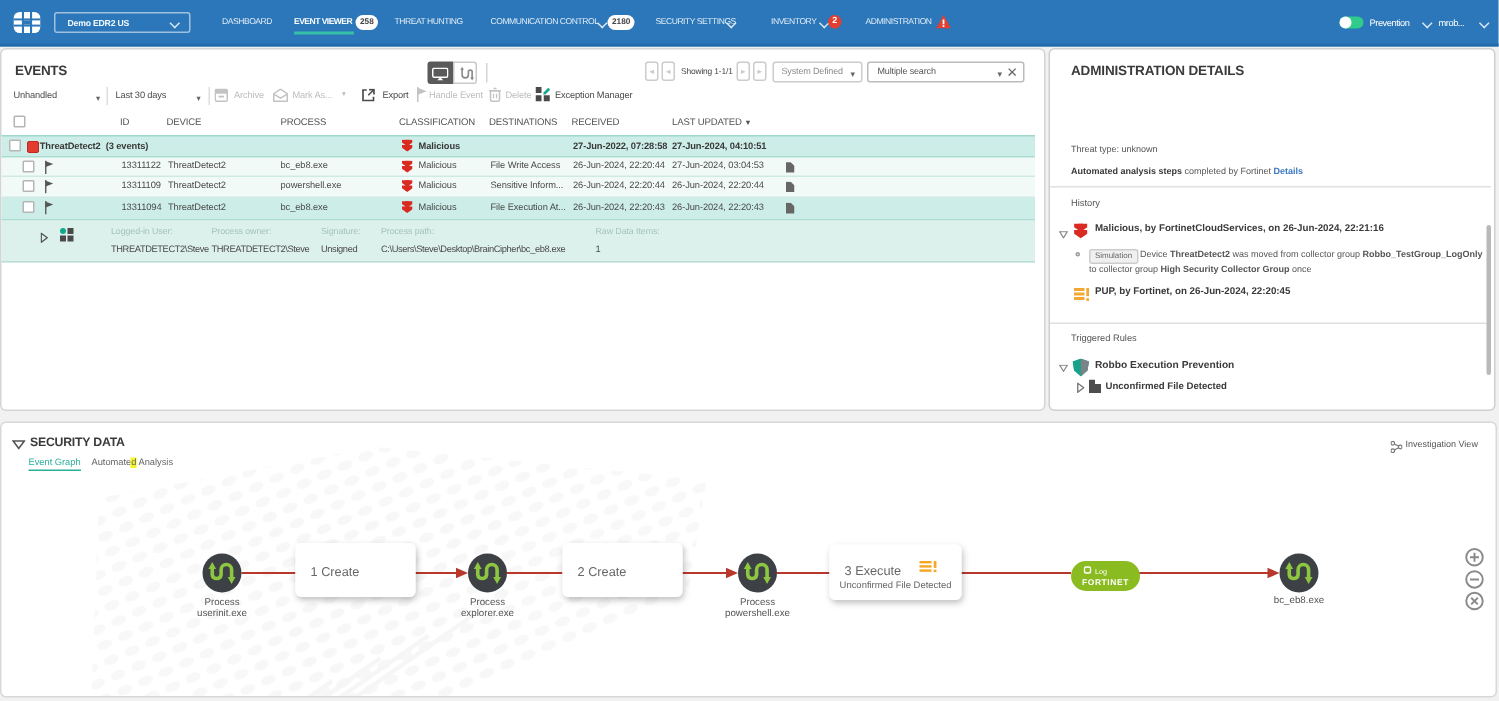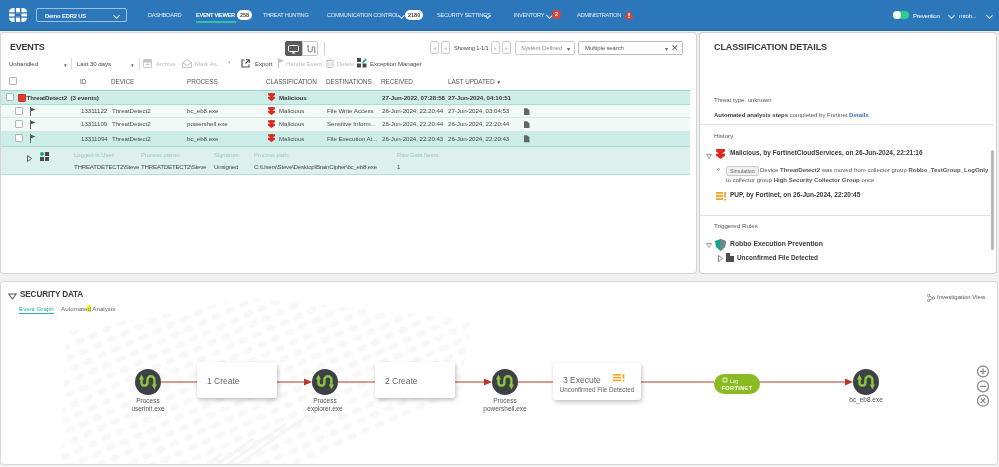--- a/index.html
+++ b/index.html
@@ -266,21 +266,21 @@
     <span class="cell" style="left:213px; top:5px; color:#a3c3bb; font-size:5.9px;">Signature:</span>
     <span class="cell" style="left:213px; top:15.5px; font-size:6.2px; letter-spacing:-0.25px;">Unsigned</span>
     <span class="cell" style="left:253px; top:5px; color:#a3c3bb; font-size:5.9px;">Process path:</span>
     <span class="cell" style="left:253px; top:15.5px; font-size:6.2px; letter-spacing:-0.25px;">C:\Users\Steve\Desktop\BrainCipher\bc_eb8.exe</span>
     <span class="cell" style="left:396px; top:5px; color:#a3c3bb; font-size:5.9px;">Raw Data Items:</span>
     <span class="cell" style="left:396px; top:15.5px; font-size:6.2px; letter-spacing:-0.25px;">1</span>
   </div>
 </div>
 
 <div id="classbox">
-  <span class="abs" style="left:14px; top:9px; font-size:9px; font-weight:bold; color:#3a3a3a; letter-spacing:-0.1px;">CLASSIFICATION DETAILS</span>
+  <span class="abs" style="left:14px; top:9px; font-size:9px; font-weight:bold; color:#3a3a3a; letter-spacing:-0.1px;">ADMINISTRATION DETAILS</span>
   <span class="abs" style="left:14px; top:64px; font-size:6px; color:#555;">Threat type: unknown</span>
   <span class="abs" style="left:14px; top:79px; font-size:6px; color:#555;"><b style="color:#3a3a3a;">Automated analysis steps</b> completed by Fortinet <span style="color:#3a78c2; font-weight:bold;">Details</span></span>
   <div class="abs" style="left:0; top:91px; width:294px; height:1px; background:#e0e0e0;"></div>
   <span class="abs" style="left:14px; top:99px; font-size:6.2px; color:#555;">History</span>
   <svg class="abs" style="left:6px; top:120.5px;" width="6" height="5" viewBox="0 0 6 5">
       <path d="M0.5,0.5 L5.5,0.5 L3,4.5 Z" fill="none" stroke="#888" stroke-width="0.8"></path>
     </svg>
   <svg class="abs malic" style="left:16px; top:115.5px;" width="9" height="11" viewBox="0 0 8 10">
       <path d="M0,0 L8,0 L8,2.2 L4,5 L0,2.2 Z" fill="#d92b21"></path>
       <path d="M0,4 L8,4 L8,6.2 L4,9 L0,6.2 Z" fill="#d92b21"></path>

